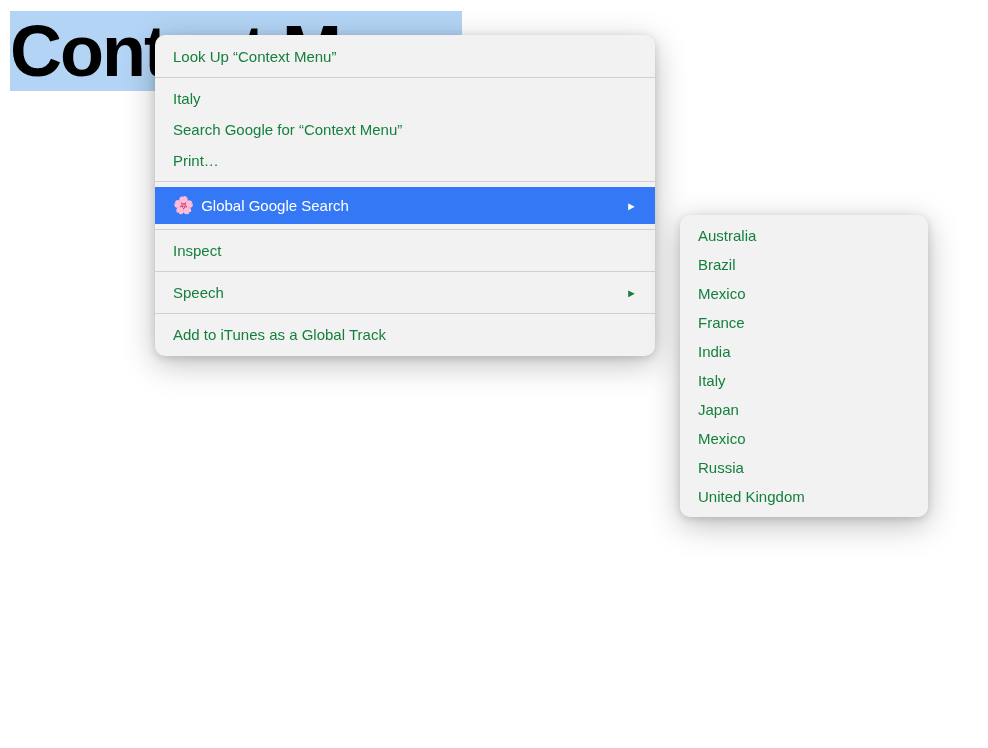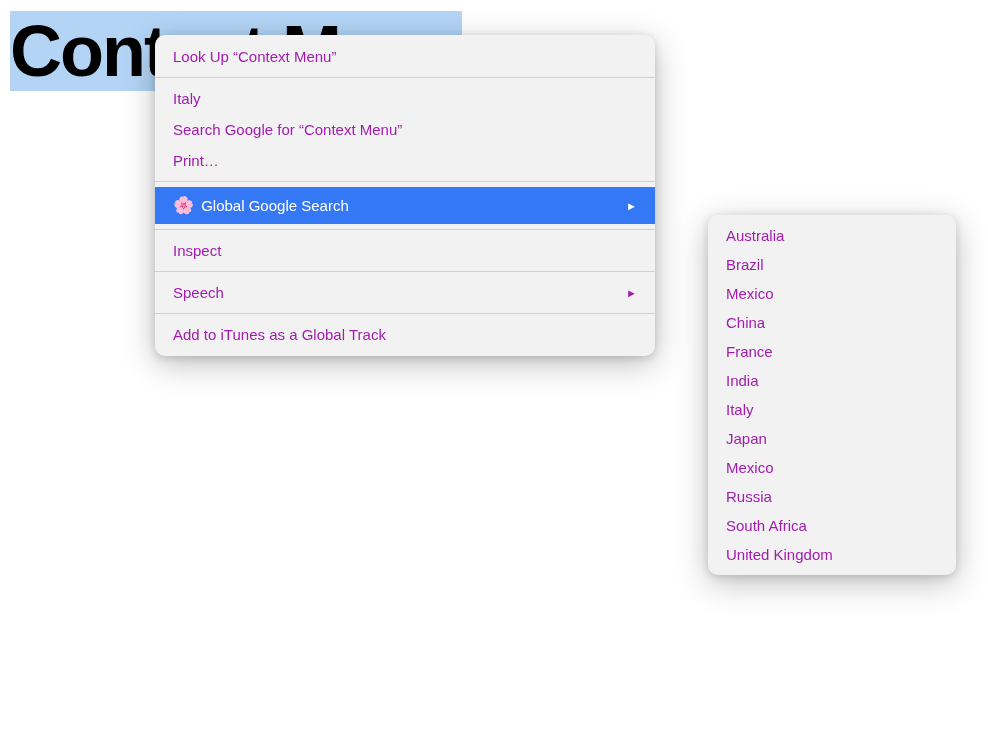--- a/index.html
+++ b/index.html
@@ -39,21 +39,21 @@
       background: #f2f2f2;
       border-radius: 10px;
       box-shadow: 0 8px 32px rgba(0,0,0,0.25), 0 2px 8px rgba(0,0,0,0.15);
       padding: 6px 0;
       z-index: 10;
     }
 
     .menu-item {
       padding: 7px 18px;
       font-size: 15px;
-      color: #a21caf;
+      color: #15803d;
       cursor: pointer;
       white-space: nowrap;
       display: flex;
       align-items: center;
       justify-content: space-between;
       position: relative;
     }
 
     .menu-item.active {
       background: #3478f6;
@@ -69,21 +69,21 @@
     
     .arrow {
       font-size: 11px;
       margin-left: 20px;
     }
 
     
     .submenu {
       position: absolute;
       top: 215px;
-      left: 708px;
+      left: 680px;
       width: 248px;
       background: #f2f2f2;
       border-radius: 10px;
       box-shadow: 0 8px 32px rgba(0,0,0,0.25), 0 2px 8px rgba(0,0,0,0.15);
       padding: 6px 0;
       z-index: 20;
     }
 
     .submenu .menu-item {
       padding: 6px 18px;
@@ -154,39 +154,33 @@
 <div class="menu-item">
       <span>Australia</span>
     </div>
     <div class="menu-item">
       <span>Brazil</span>
     </div>
     <div class="menu-item">
       <span>Mexico</span>
     </div>
     <div class="menu-item">
-      <span>China</span>
-    </div>
-    <div class="menu-item">
       <span>France</span>
     </div>
     <div class="menu-item">
       <span>India</span>
     </div>
     <div class="menu-item">
       <span>Italy</span>
     </div>
     <div class="menu-item">
       <span>Japan</span>
     </div>
     <div class="menu-item">
       <span>Mexico</span>
     </div>
     <div class="menu-item">
       <span>Russia</span>
     </div>
     <div class="menu-item">
-      <span>South Africa</span>
-    </div>
-    <div class="menu-item">
       <span>United Kingdom</span>
     </div>
   </div>
 
 </body></html>

